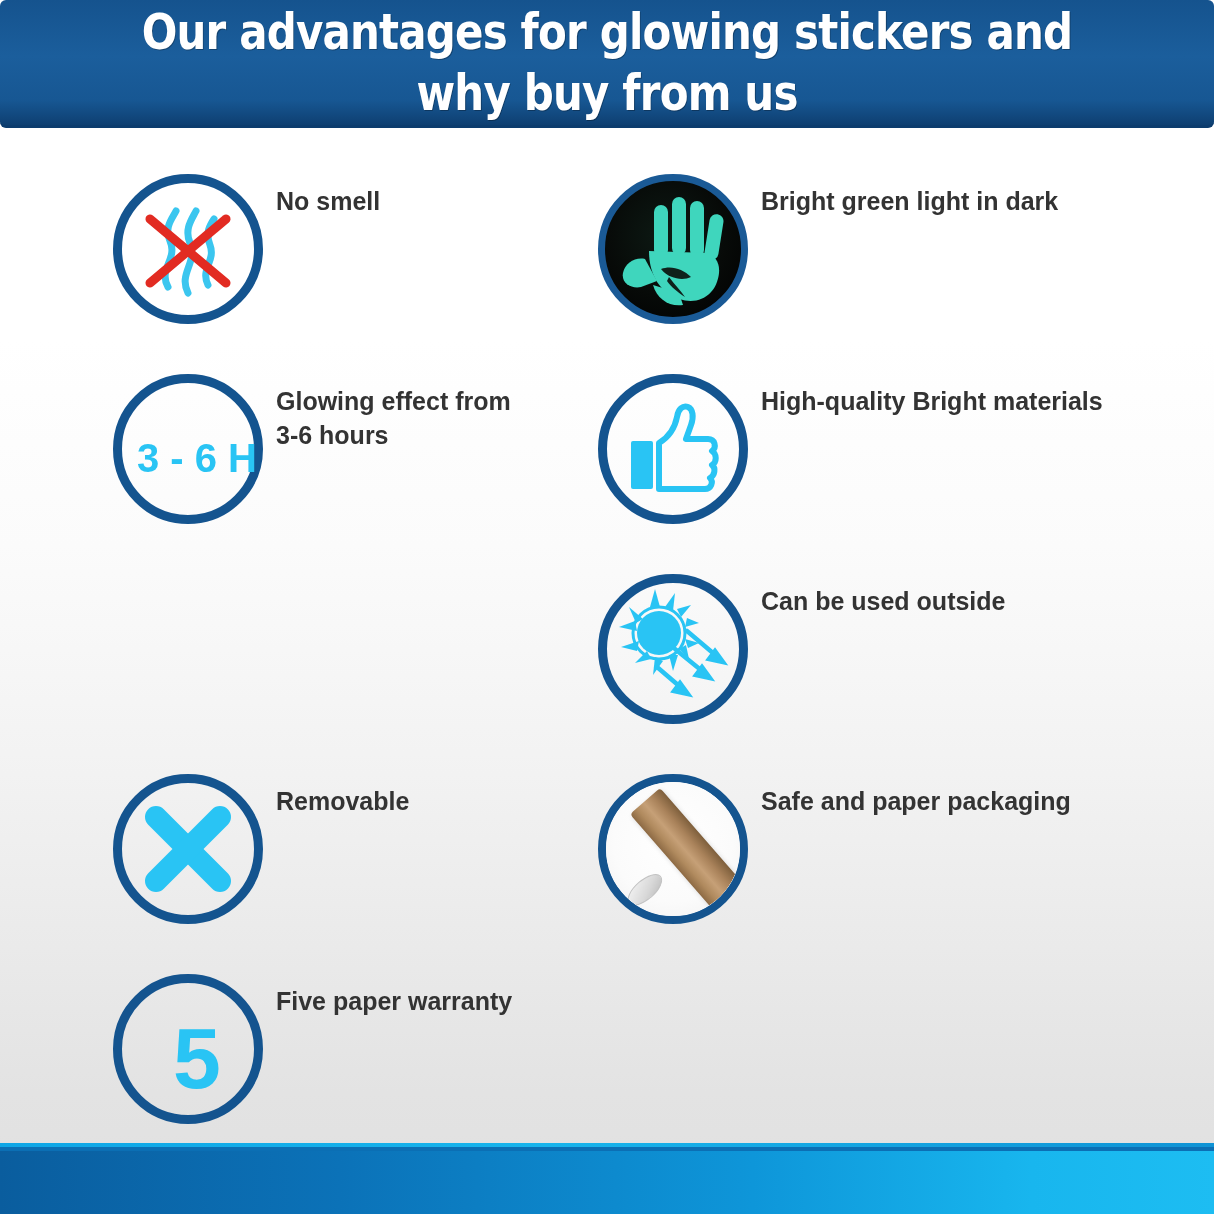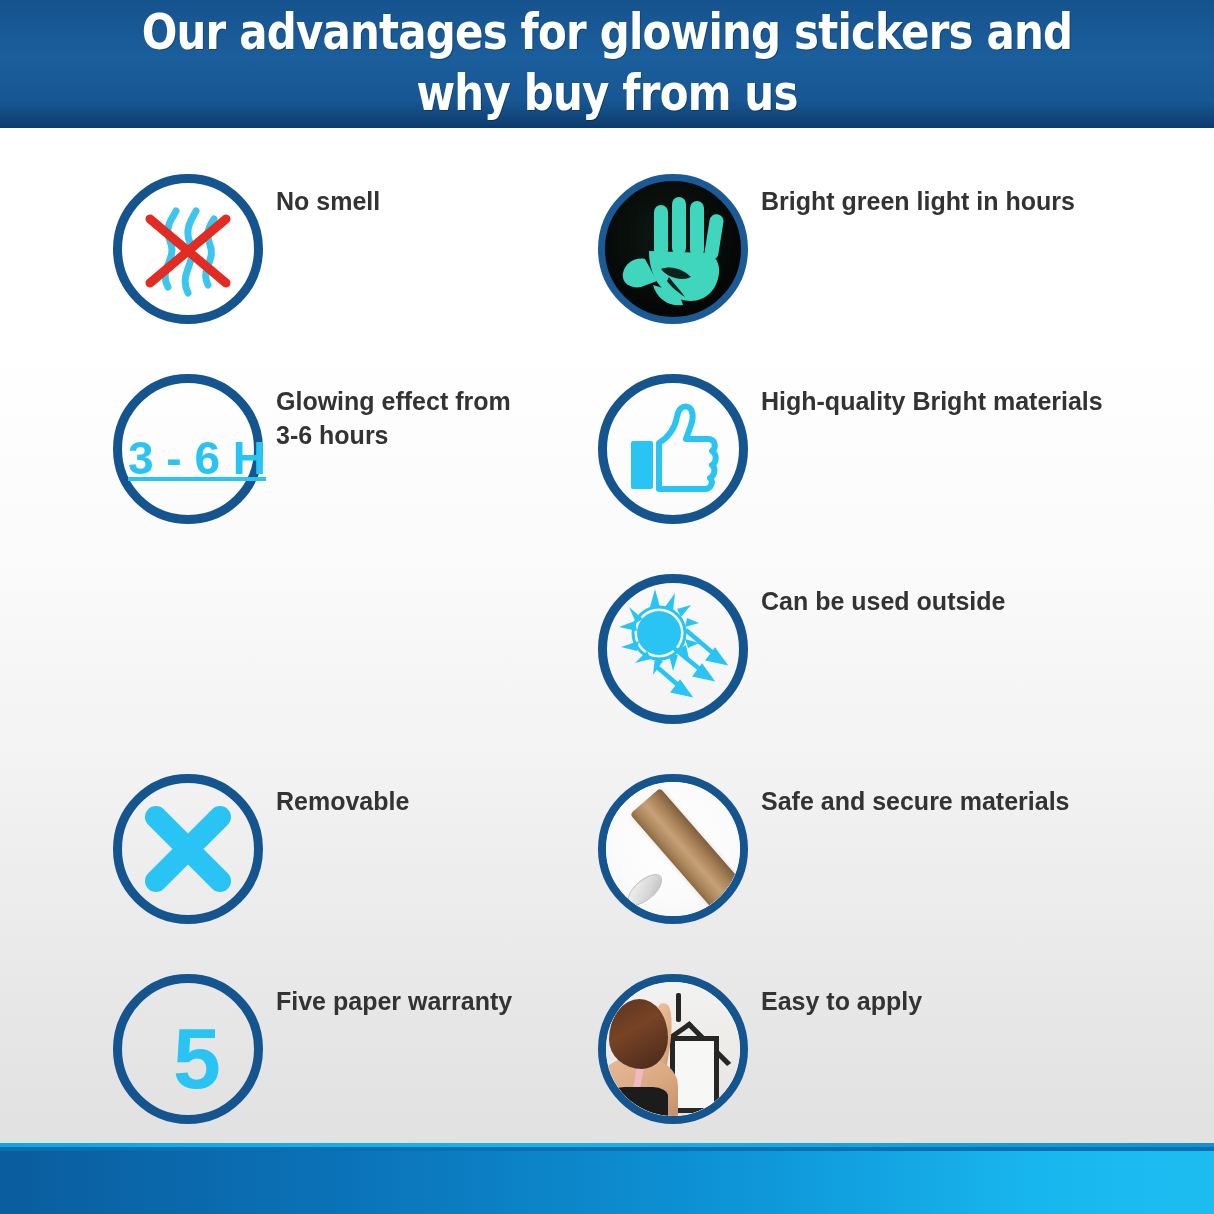--- a/index.html
+++ b/index.html
@@ -29,20 +29,21 @@
   #header {
     position: absolute;
     left: 0; top: 0;
     width: 1214px;
     height: 128px;
     background: linear-gradient(to bottom, #15538e 0%, #1b5e9c 45%, #175793 80%, #0e3f71 100%);
     border-bottom: 3px solid #0c3ب;
     border-bottom: 3px solid #0c3c6d;
     box-sizing: border-box;
     overflow: hidden;
+    border-radius: 6px;
   }
   #header-title {
     position: absolute;
     left: 0; right: 0;
     top: 2px;
     text-align: center;
     color: #ffffff;
     font-family: "DejaVu Sans", sans-serif;
     font-weight: bold;
     font-size: 50px;
@@ -144,21 +145,21 @@
     width: 150px;
     height: 150px;
     display: flex;
     align-items: center;
     justify-content: center;
     color: #29c4f4;
     font-family: "Liberation Sans", sans-serif;
     font-weight: bold;
     letter-spacing: 0px;
   }
-  .badge-text.hours { font-size: 46px; text-decoration: underline; }
+  .badge-text.hours { font-size: 40px; }
   .badge-text.five  { font-size: 86px; }
 
   
   .badge-dark {
     background: radial-gradient(circle at 45% 40%, #0d1a14 0%, #070a08 55%, #000000 100%);
     border: 7px solid #1a5a96;
     overflow: hidden;
   }
 
   
@@ -365,21 +366,21 @@
               <path d="M44 70 C 44 95, 56 112, 74 118 C 96 125, 112 112, 114 92 C 115 82, 110 74, 102 72 Z"></path>
               <path d="M48 104 C 52 118, 64 126, 78 124 L 74 112 Z"></path>
             </g>
             <g fill="#0b120e" opacity="0.92">
               <path d="M56 88 C 66 84, 78 88, 86 96 C 78 100, 64 98, 56 88 Z"></path>
               <path d="M64 96 C 70 104, 76 110, 80 116 C 74 112, 66 106, 62 100 Z"></path>
             </g>
           </svg>
         </div>
       </div>
-      <div class="feature-label">Bright green light in hours</div>
+      <div class="feature-label">Bright green light in dark</div>
     </div>
 
     <div class="feature col-left row-1">
       <div class="badge badge-ring">
         <div class="badge-text hours">3 - 6 H</div>
       </div>
       <div class="feature-label">Glowing effect from
 3-6 hours</div>
     </div>
 
@@ -450,45 +451,29 @@
     </div>
 
     <div class="feature col-right row-3">
       <div class="badge badge-photo">
         <div class="badge-inner">
           <div class="tube-scene"></div>
           <div class="tube-body"></div>
           <div class="tube-cap"></div>
         </div>
       </div>
-      <div class="feature-label">Safe and secure materials</div>
+      <div class="feature-label">Safe and paper packaging</div>
     </div>
 
     <div class="feature col-left row-4">
       <div class="badge badge-ring">
         <div class="badge-text five">5</div>
       </div>
       <div class="feature-label">Five paper warranty</div>
     </div>
 
-    <div class="feature col-right row-4">
-      <div class="badge badge-photo">
-        <div class="badge-inner">
-          <div class="apply-scene"></div>
-          <div class="decal-hook"></div>
-          <div class="decal-roof"></div>
-          <div class="decal-frame"></div>
-          <div class="arm"></div>
-          <div class="shoulder"></div>
-          <div class="strap"></div>
-          <div class="hair"></div>
-          <div class="top-garment"></div>
-        </div>
-      </div>
-      <div class="feature-label">Easy to apply</div>
-    </div>
 
   </div>
 
   <div id="footer-hairline"></div>
   <div id="footer-bar"></div>
 
 </div>
 
 </body></html>

